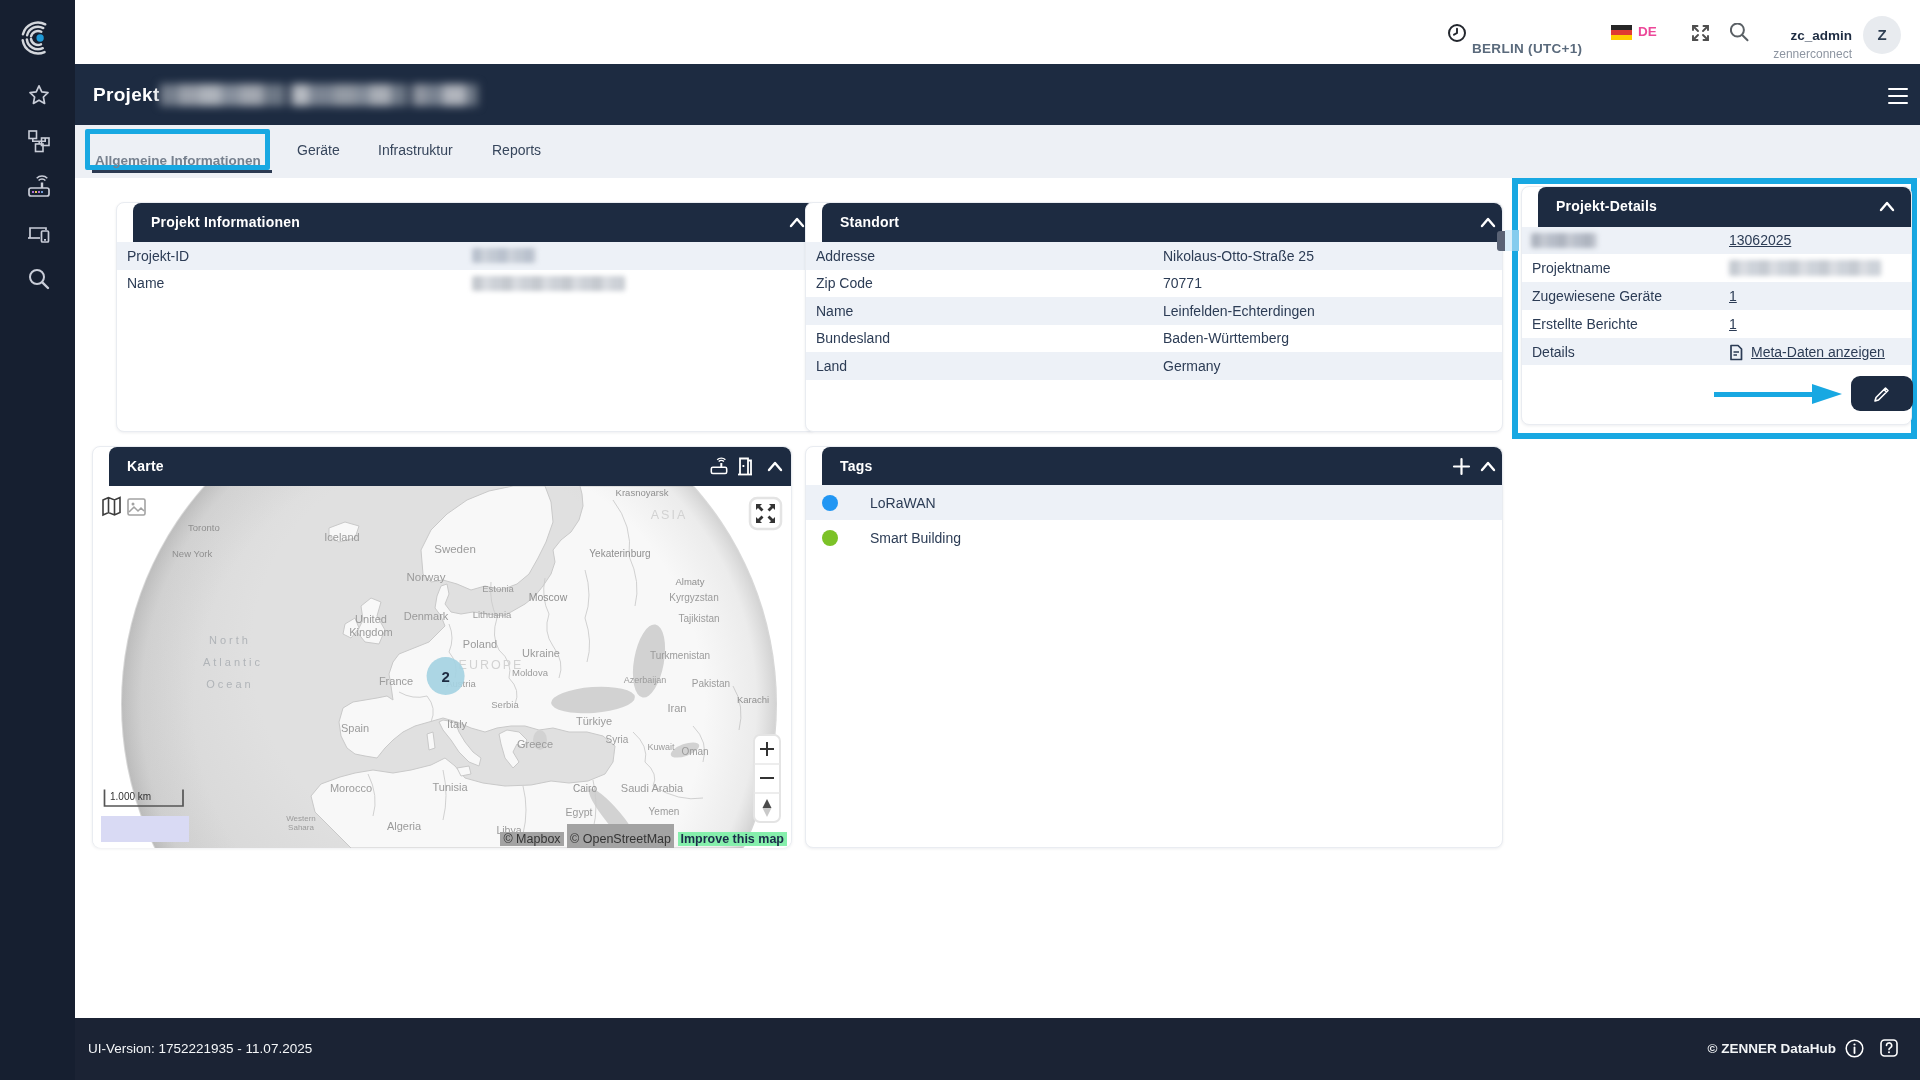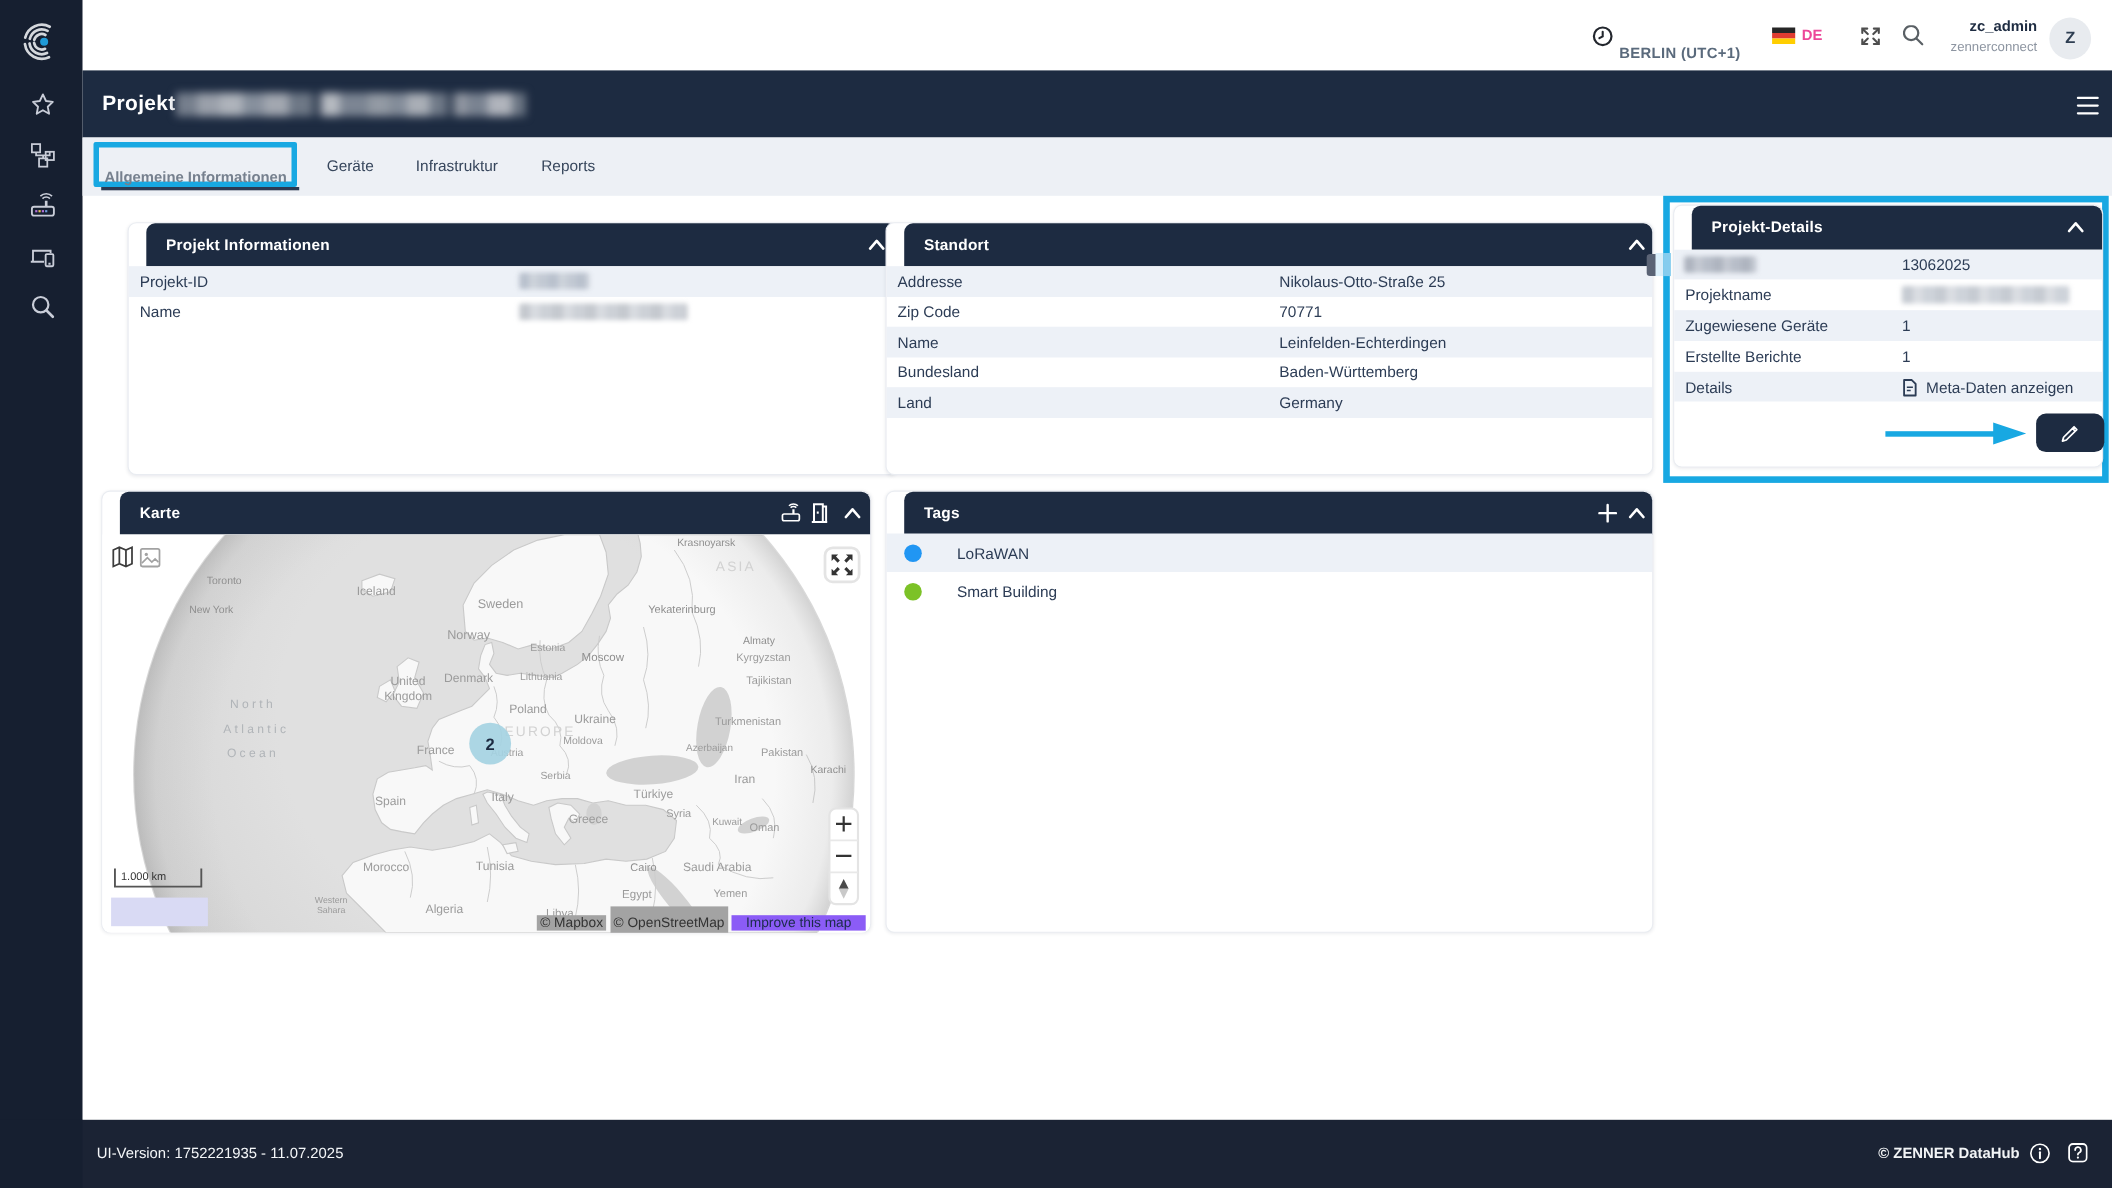--- a/index.html
+++ b/index.html
@@ -7,21 +7,21 @@
 body { font-family:"Liberation Sans", sans-serif; position:relative; }
 .abs { position:absolute; }
 
 
 #topbar { left:75px; top:0; width:1845px; height:64px; background:#fff; }
 #berlin { left:1472px; top:17px; height:60px; line-height:64px; font-size:13.5px; font-weight:bold; color:#5a6a7c; letter-spacing:.3px; }
 #de { left:1638px; top:0; height:80px; line-height:64px; font-size:13.5px; font-weight:bold; color:#ec4899; }
 #flag { left:1611px; top:25px; width:21px; height:15px; }
 #flag div { height:5px; }
 #zcadmin { right:68px; top:16px; text-align:right; }
-#zcadmin .a { font-size:13.5px; font-weight:bold; color:#1e2c42; }
+#zcadmin .a { font-size:13.5px; font-weight:bold; color:#1e2c42;margin-top:12px; }
 #zcadmin .b { font-size:12px; color:#8d95a1; margin-top:4px; }
 #avatar { left:1863px; top:16px; width:38px; height:38px; border-radius:50%; background:#e8ebef; color:#2e3e52; font-weight:bold; font-size:15px; text-align:center; line-height:38px; }
 
 
 #sidebar { left:0; top:0; width:75px; height:1080px; background:#161f30; }
 
 
 #pagehead { left:75px; top:64px; width:1845px; height:61px; background:#1d2b41; }
 #ptitle { left:93px; top:64px; height:61px; line-height:61px; font-size:19px; font-weight:bold; color:#fff; letter-spacing:.3px; }
 #pblur { left:160px; top:84px; width:318px; height:22px; overflow:hidden; filter:blur(4px); white-space:nowrap; }
@@ -47,21 +47,21 @@
 
 #card1 { left:92px; top:202px; width:700px; height:230px;margin-left:24px; }
 #card2 { left:805px; top:202px; width:698px; height:230px; }
 #card4 { left:92px; top:446px; width:700px; height:402px; }
 #card5 { left:805px; top:446px; width:698px; height:402px; }
 
 #hlbox { left:1512px; top:178px; width:405px; height:261px; border:6px solid #18a8e2; }
 #card3 { left:1521px; top:186px; width:391px; height:239px; }
 #card3 .chead { height:39.5px; }
 #card3 .row { height:27.8px; font-size:14px; }
-#card3 .row .val { left:207px; }
+#card3 .row .val { left:207px;text-decoration:underline; }
 
 .blur { position:absolute; filter:blur(2.5px); border-radius:2px; }
 
 
 .dot { position:absolute; left:16px; top:50%; transform:translateY(-50%); width:16px; height:16px; border-radius:50%; }
 
 
 #sb1 { left:1497px; top:231px; width:12px; height:20px; background:#5a6375; border-radius:3px; }
 #sb2 { left:1505px; top:230px; width:7px; height:21px; background:#dceffa; }
 #sb3 { left:1512px; top:230px; width:7px; height:21px; background:#85ccee; }
@@ -409,21 +409,21 @@
 <path d="M661 278 h26 M661 307 h26" stroke="#e8e8e8" stroke-width="1.5"></path>
 <path d="M674 256 v14 M667 263 h14" stroke="#333" stroke-width="2"></path>
 <path d="M667 292 h14" stroke="#333" stroke-width="2"></path>
 <path d="M674 313 l-4.5 9 h9 Z" fill="#4a4a4a"></path>
 <path d="M674 331 l-4.5 -9 h9 Z" fill="#c9c9c9"></path>
 <path d="M11.5 303.5 V320 H90 V303.5" fill="none" stroke="#555" stroke-width="1.7"></path>
 <text x="17" y="314" font-size="10" fill="#333" font-family="'Liberation Sans',sans-serif">1.000 km</text>
 <rect x="8" y="330" width="88" height="26" fill="#d9daf4"></rect>
 </g>
 </svg>
-<div style="position:absolute;left:0;top:346px;width:694px;height:16px;text-align:right;font-size:12.5px;color:#333;white-space:nowrap"><span style="background:#a3a3a3;padding:0 3px">© Mapbox</span> <span style="background:#a3a3a3;padding:8px 3px">© OpenStreetMap</span> <span style="background:#8b5cf6;padding:0 13px;font-weight:normal;color:#1a2b49">Improve this map</span></div>
+<div style="position:absolute;left:0;top:346px;width:694px;height:16px;text-align:right;font-size:12.5px;color:#333;white-space:nowrap"><span style="background:#a3a3a3;padding:0 3px">© Mapbox</span> <span style="background:#a3a3a3;padding:8px 3px">© OpenStreetMap</span> <span style="background:#86efac;padding:0 3px;font-weight:bold;color:#1a2b49">Improve this map</span></div>
 </div>
 </div>
 
 <div id="card5" class="card abs">
 <div class="chead">Tags
 <svg style="position:absolute;right:31px;top:10px" width="19" height="19" viewBox="0 0 19 19">
         <path d="M9.5 2 V17 M2 9.5 H17" stroke="#fff" stroke-width="2.2" stroke-linecap="round"></path>
       </svg>
 <svg class="chev" style="right:6px" viewBox="0 0 16 39">
         <path d="M2 23 L8 16 L14 23" fill="none" stroke="#fff" stroke-width="2.4" stroke-linecap="round" stroke-linejoin="round"></path>

